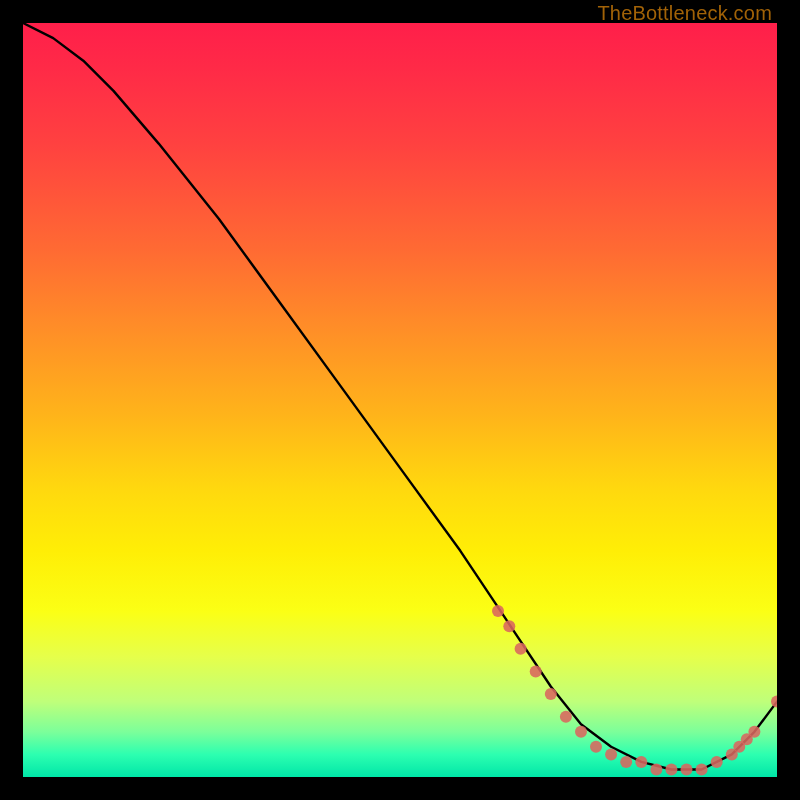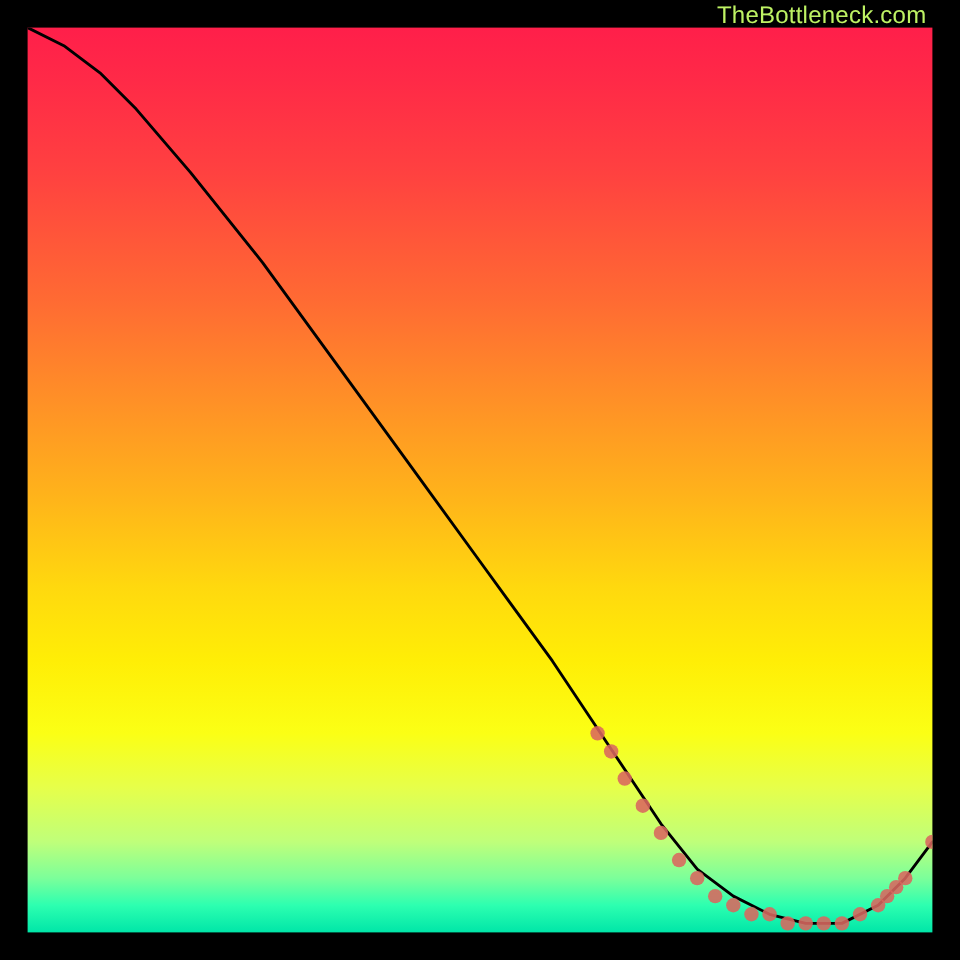--- a/index.html
+++ b/index.html
@@ -47,21 +47,21 @@
     left: 0;
     top: 0;
     width: 754px;
     height: 754px;
     pointer-events: none;
   }
   .watermark {
     position: absolute;
     top: 2px;
     right: 28px;
-    color: #bef264;
+    color: #a16207;
     font-size: 20px;
     letter-spacing: 0.2px;
     user-select: none;
   }
 </style>
 </head>
 <body>
 
 <div class="stage">
   <div class="watermark">TheBottleneck.com</div>

